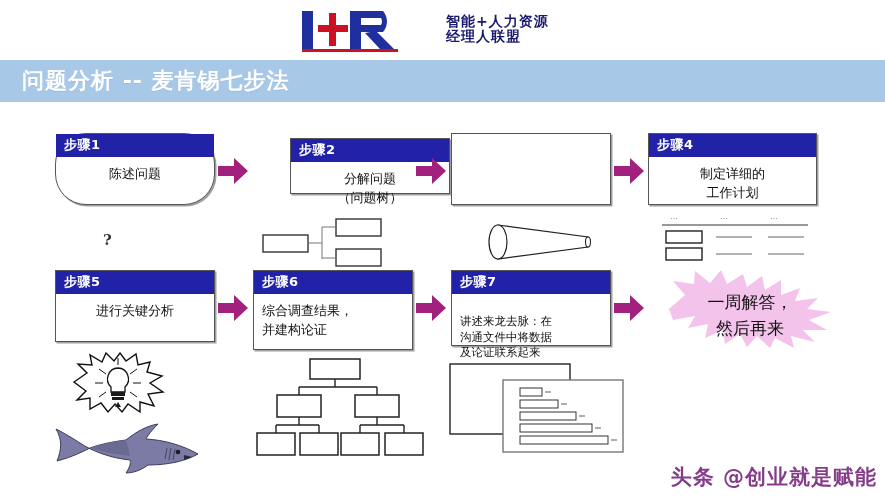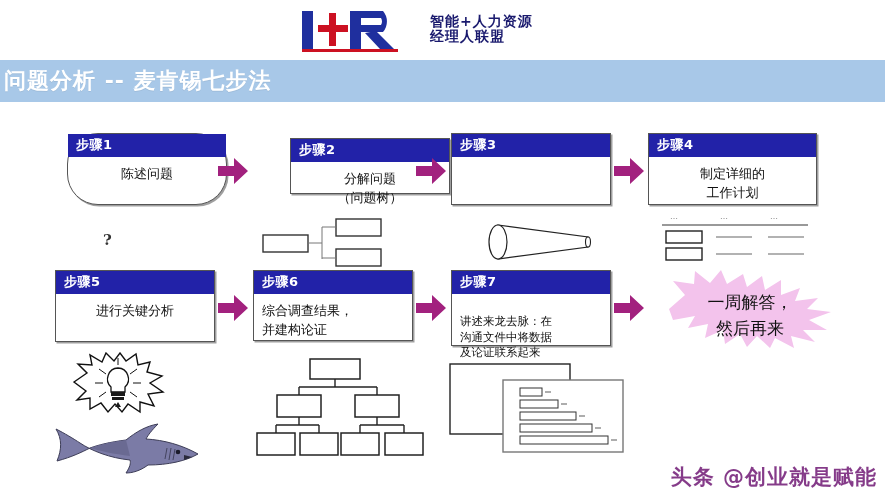--- a/index.html
+++ b/index.html
@@ -8,26 +8,26 @@
     background:#ffffff;
     font-family:"Liberation Sans","DejaVu Sans",sans-serif;
     overflow:hidden;
     position:relative;
   }
   .slide{position:absolute;left:0;top:0;width:885px;height:497px;background:#fff;}
 
   
   .logo-wrap{position:absolute;left:300px;top:4px;width:300px;height:50px;display:flex;align-items:center;}
   .logo-mark{position:relative;width:120px;height:44px;}
-  .logo-text{margin-left:10px;line-height:1.1;}
+  .logo-text{margin-left:26px;line-height:1.1;}
   .logo-line{font-size:14px;font-weight:bold;color:#1a1a6e;letter-spacing:1px;font-family:"DejaVu Sans",sans-serif;}
 
   
   .title-band{position:absolute;left:0;top:60px;width:885px;height:42px;background:#a8c8e8;display:flex;align-items:center;}
-  .title-text{color:#ffffff;font-size:22px;font-weight:bold;padding-left:4px;letter-spacing:1px;
+  .title-text{color:#ffffff;font-size:22px;font-weight:bold;padding-left:22px;letter-spacing:1px;
     font-family:"DejaVu Sans",sans-serif;text-shadow:0 1px 0 rgba(0,0,0,.06);}
 
   
   .step-box{position:absolute;border:1px solid #555;background:#fff;box-sizing:border-box;
     box-shadow:1.5px 1.5px 0 rgba(80,80,80,.55);}
   .step-hdr{background:#2222a8;color:#ffffff;font-size:13px;font-weight:bold;
     padding:2px 0 3px 8px;font-family:"DejaVu Sans",sans-serif;letter-spacing:.5px;}
   .step-body{color:#111;font-size:13px;line-height:1.45;padding:8px 8px 4px 8px;
     font-family:"DejaVu Sans",sans-serif;}
   .step-body.center{text-align:center;}
@@ -74,45 +74,44 @@
     <div class="logo-text">
       <div class="logo-line">智能+人力资源</div>
       <div class="logo-line">经理人联盟</div>
     </div>
   </div>
 
   <div class="title-band">
     <div class="title-text">问题分析 -- 麦肯锡七步法</div>
   </div>
 
-  <div class="step-box" style="left:67px;top:133px;width:160px;height:72px;border-radius:31px;">
+  <div class="step-box" style="left:55px;top:133px;width:160px;height:72px;border-radius:31px;">
     <div class="step-hdr">步骤1</div>
     <div class="step-body center">陈述问题</div>
   </div>
 
   <div class="step-box" style="left:253px;top:138px;width:160px;height:56px;margin-left:37px;">
     <div class="step-hdr">步骤2</div>
     <div class="step-body center">分解问题<br>（问题树）</div>
   </div>
 
   <div class="step-box" style="left:451px;top:133px;width:160px;height:72px;">
-    <div class="step-hdr">步骤3</div>
   </div>
 
   <div class="step-box" style="left:648px;top:133px;width:169px;height:72px;">
     <div class="step-hdr">步骤4</div>
     <div class="step-body center">制定详细的<br>工作计划</div>
   </div>
 
   <div class="step-box" style="left:55px;top:270px;width:160px;height:72px;">
     <div class="step-hdr">步骤5</div>
     <div class="step-body center">进行关键分析</div>
   </div>
 
-  <div class="step-box" style="left:253px;top:270px;width:160px;height:71px;">
+  <div class="step-box" style="left:253px;top:270px;width:160px;height:80px;">
     <div class="step-hdr">步骤6</div>
     <div class="step-body left">综合调查结果，<br>并建构论证</div>
   </div>
 
   <div class="step-box" style="left:451px;top:270px;width:160px;height:76px;">
     <div class="step-hdr">步骤7</div>
     <div class="step-body left small">讲述来龙去脉：在<br>沟通文件中将数据<br>及论证联系起来</div>
   </div>
 
   <div class="arrow" style="left:218px;top:158px;">

